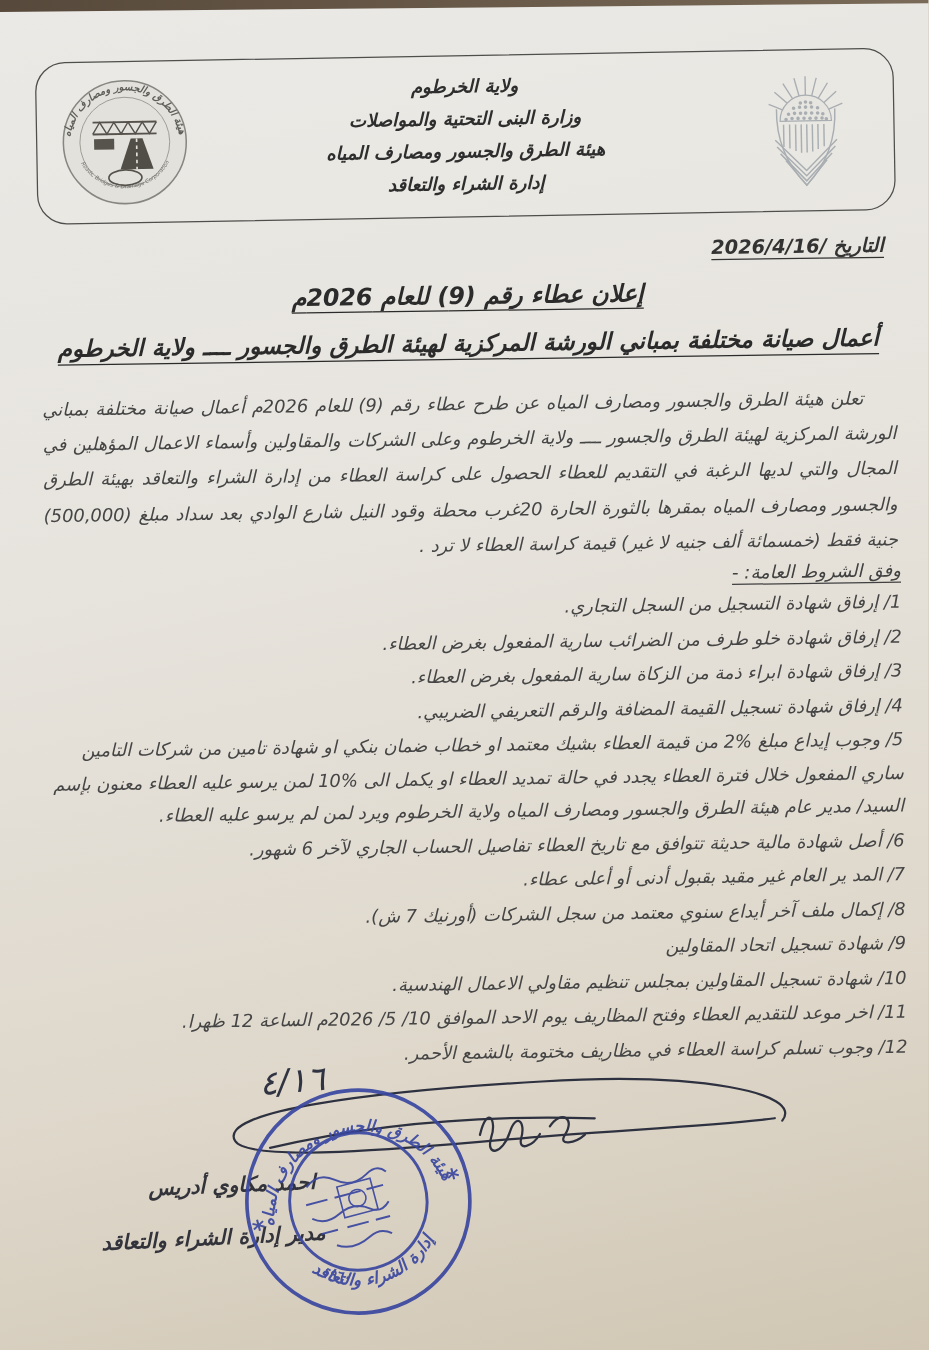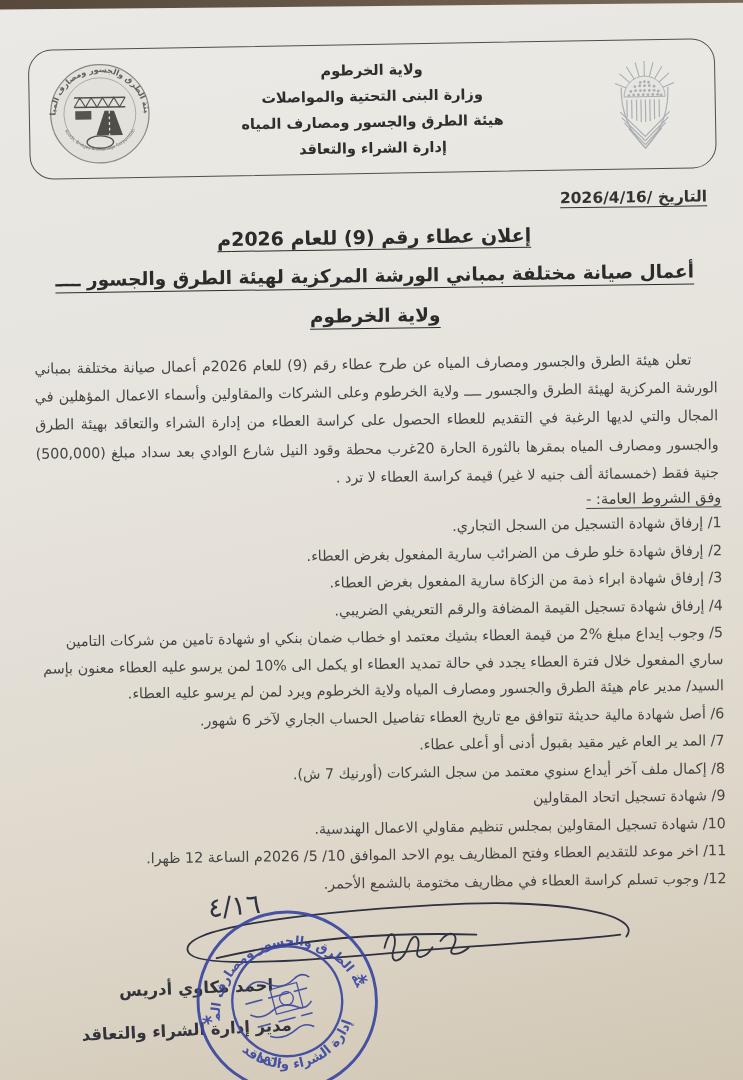--- a/index.html
+++ b/index.html
@@ -4,20 +4,21 @@
 <style>
   html,body{margin:0;padding:0;}
   body{
     width:743px;height:1080px;overflow:hidden;
     font-family:"DejaVu Sans",sans-serif;
     background:#cfc5b4;
   }
   .sheet{
     position:relative;width:743px;height:1080px;overflow:hidden;
     background:linear-gradient(168deg,#eae9e5 0%,#e7e4de 38%,#ded7ca 75%,#d0c6b3 100%);
+    font-style:italic;
   }
   .photo-edge{
     position:absolute;top:0;left:0;width:100%;height:12px;
     background:linear-gradient(90deg,#57493b,#6b5c4b 60%,#7a6a58);
     clip-path:polygon(0 0,100% 0,100% 22%,0 80%);
   }
   .content{
     position:absolute;inset:0;
     padding:44px 26px 0 30px;
     transform:rotate(-0.8deg);

